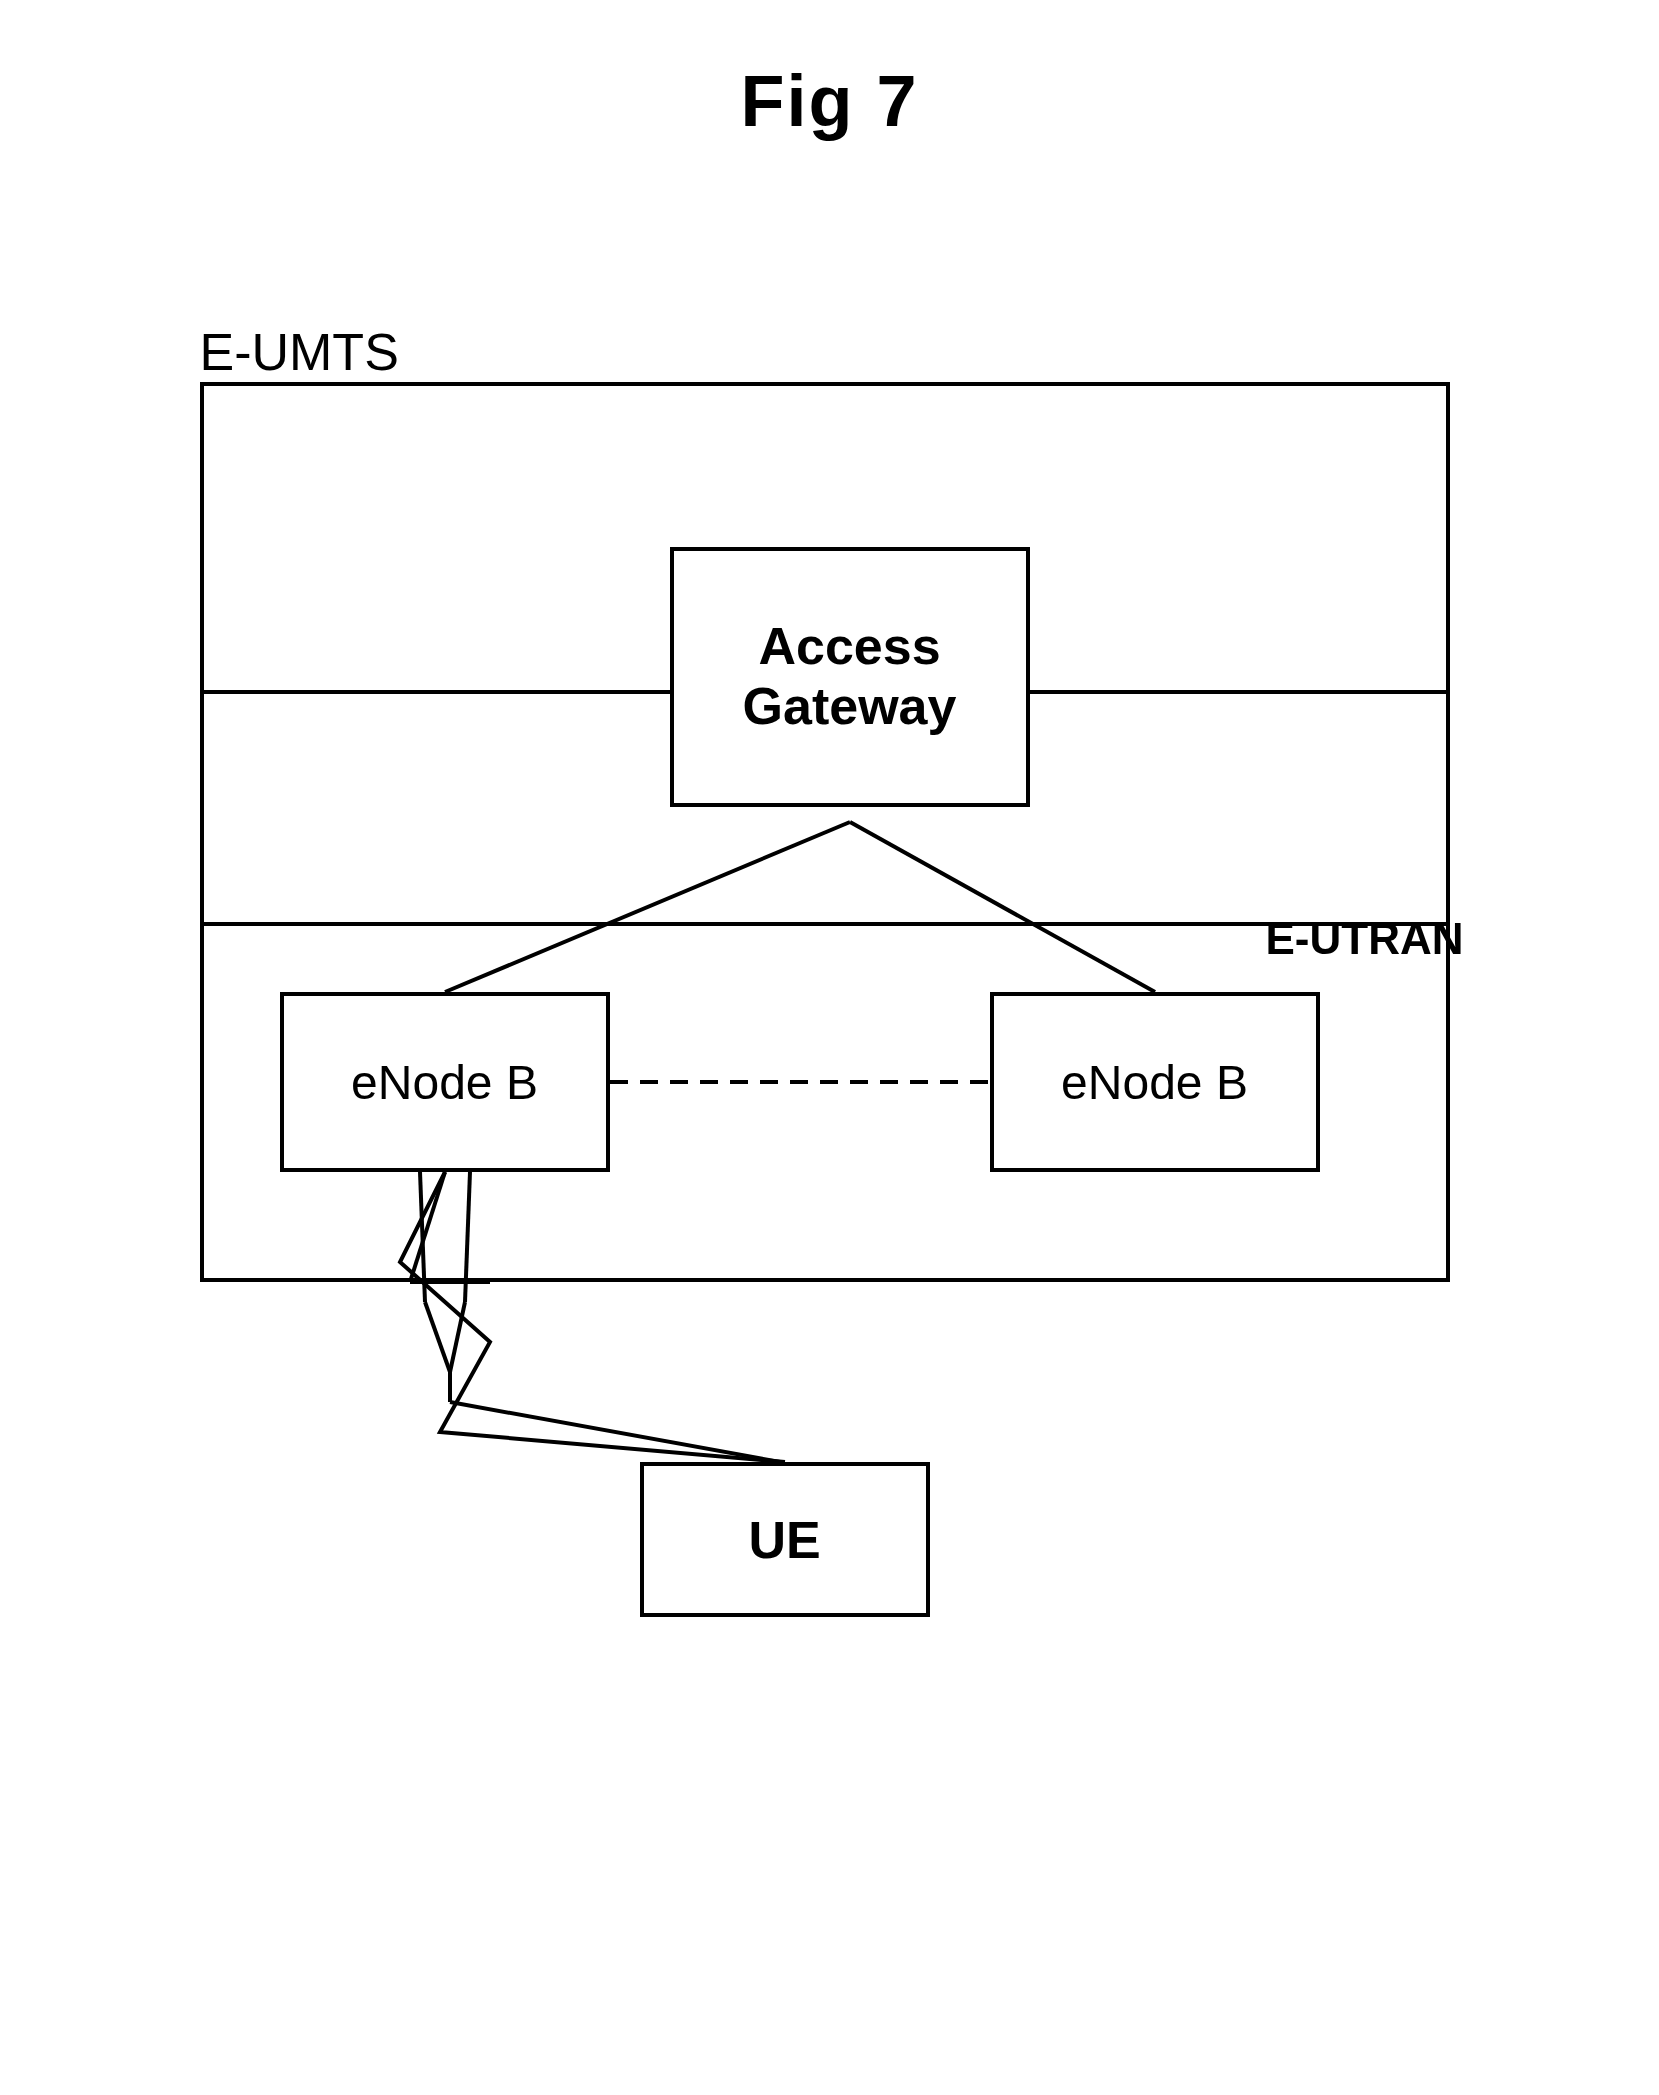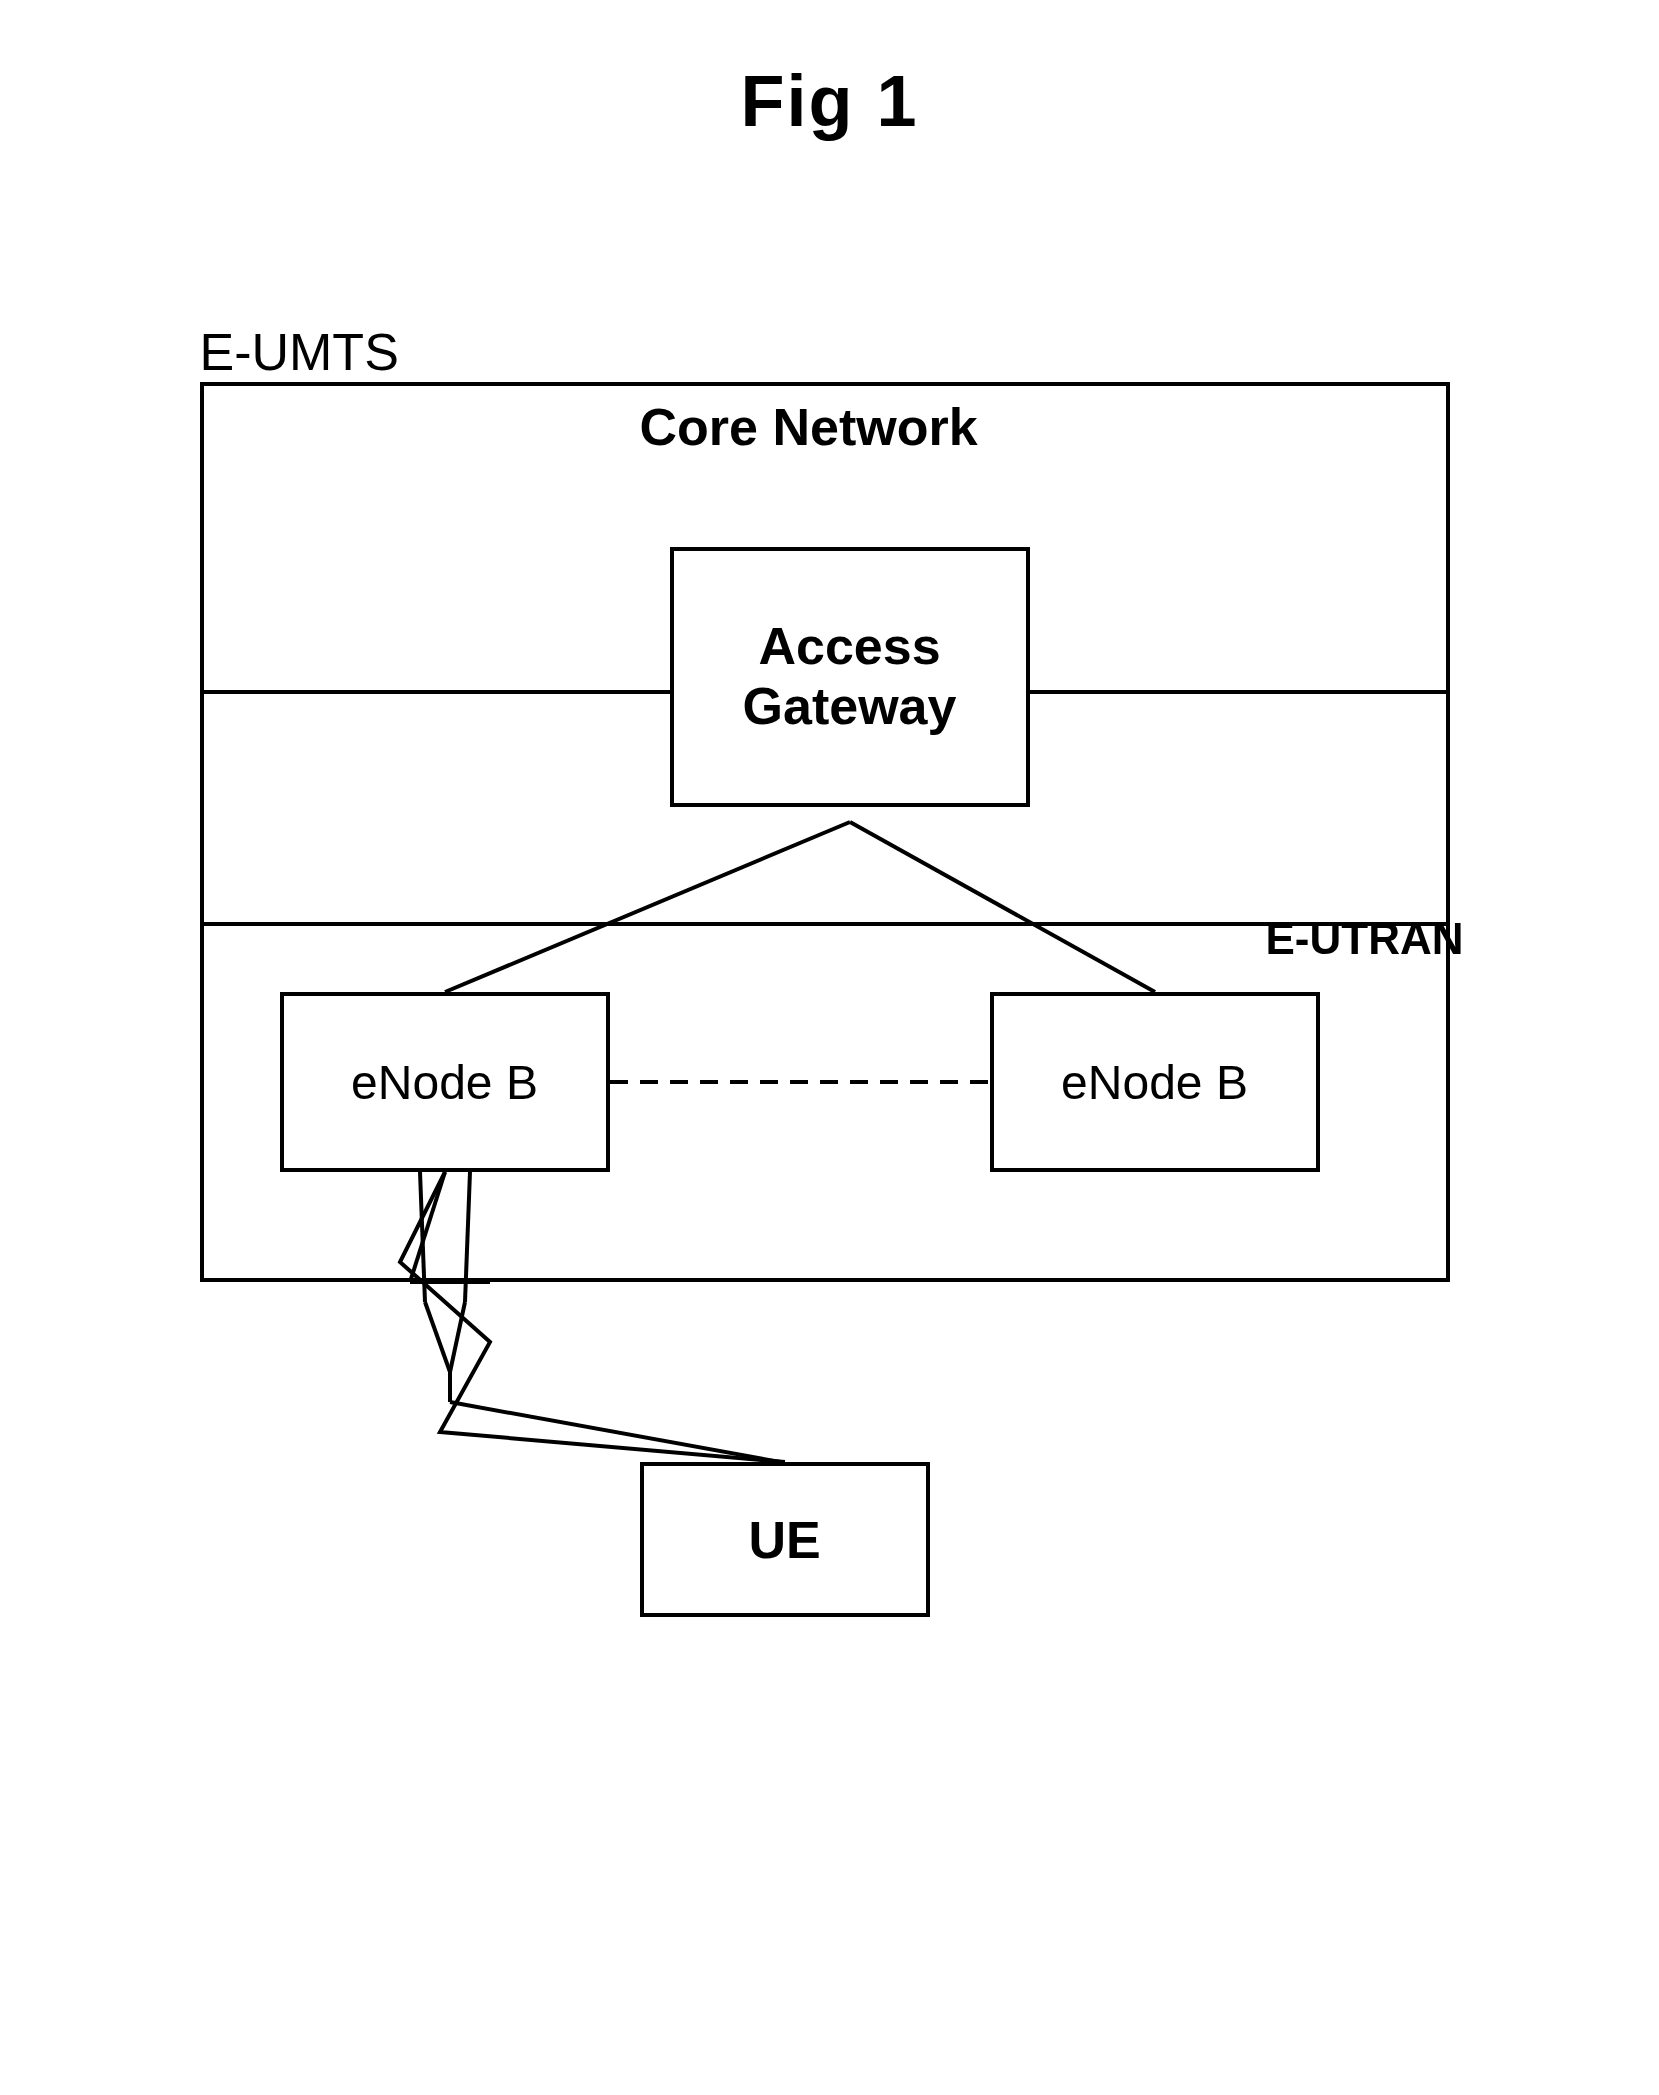--- a/index.html
+++ b/index.html
@@ -187,31 +187,30 @@
       height: 100%;
       overflow: visible;
       pointer-events: none;
     }
   </style>
 </head>
 <body>
 
 <div class="page-container">
 
-  <div class="figure-title">Fig 1</div>
+  <div class="figure-title">Fig 7</div>
 
   <div class="diagram-area">
 
     <div class="eumts-label">E-UMTS</div>
 
     <div class="core-network-box"></div>
 
     <div class="eumts-box"></div>
 
-    <div class="core-network-label">Core Network</div>
 
     <div class="h-divider"></div>
 
     <div class="eutran-label">E-UTRAN</div>
 
     <div class="access-gateway-box">
       <div class="access-gateway-text">Access<br>Gateway</div>
     </div>
 
     <div class="enode-left">

